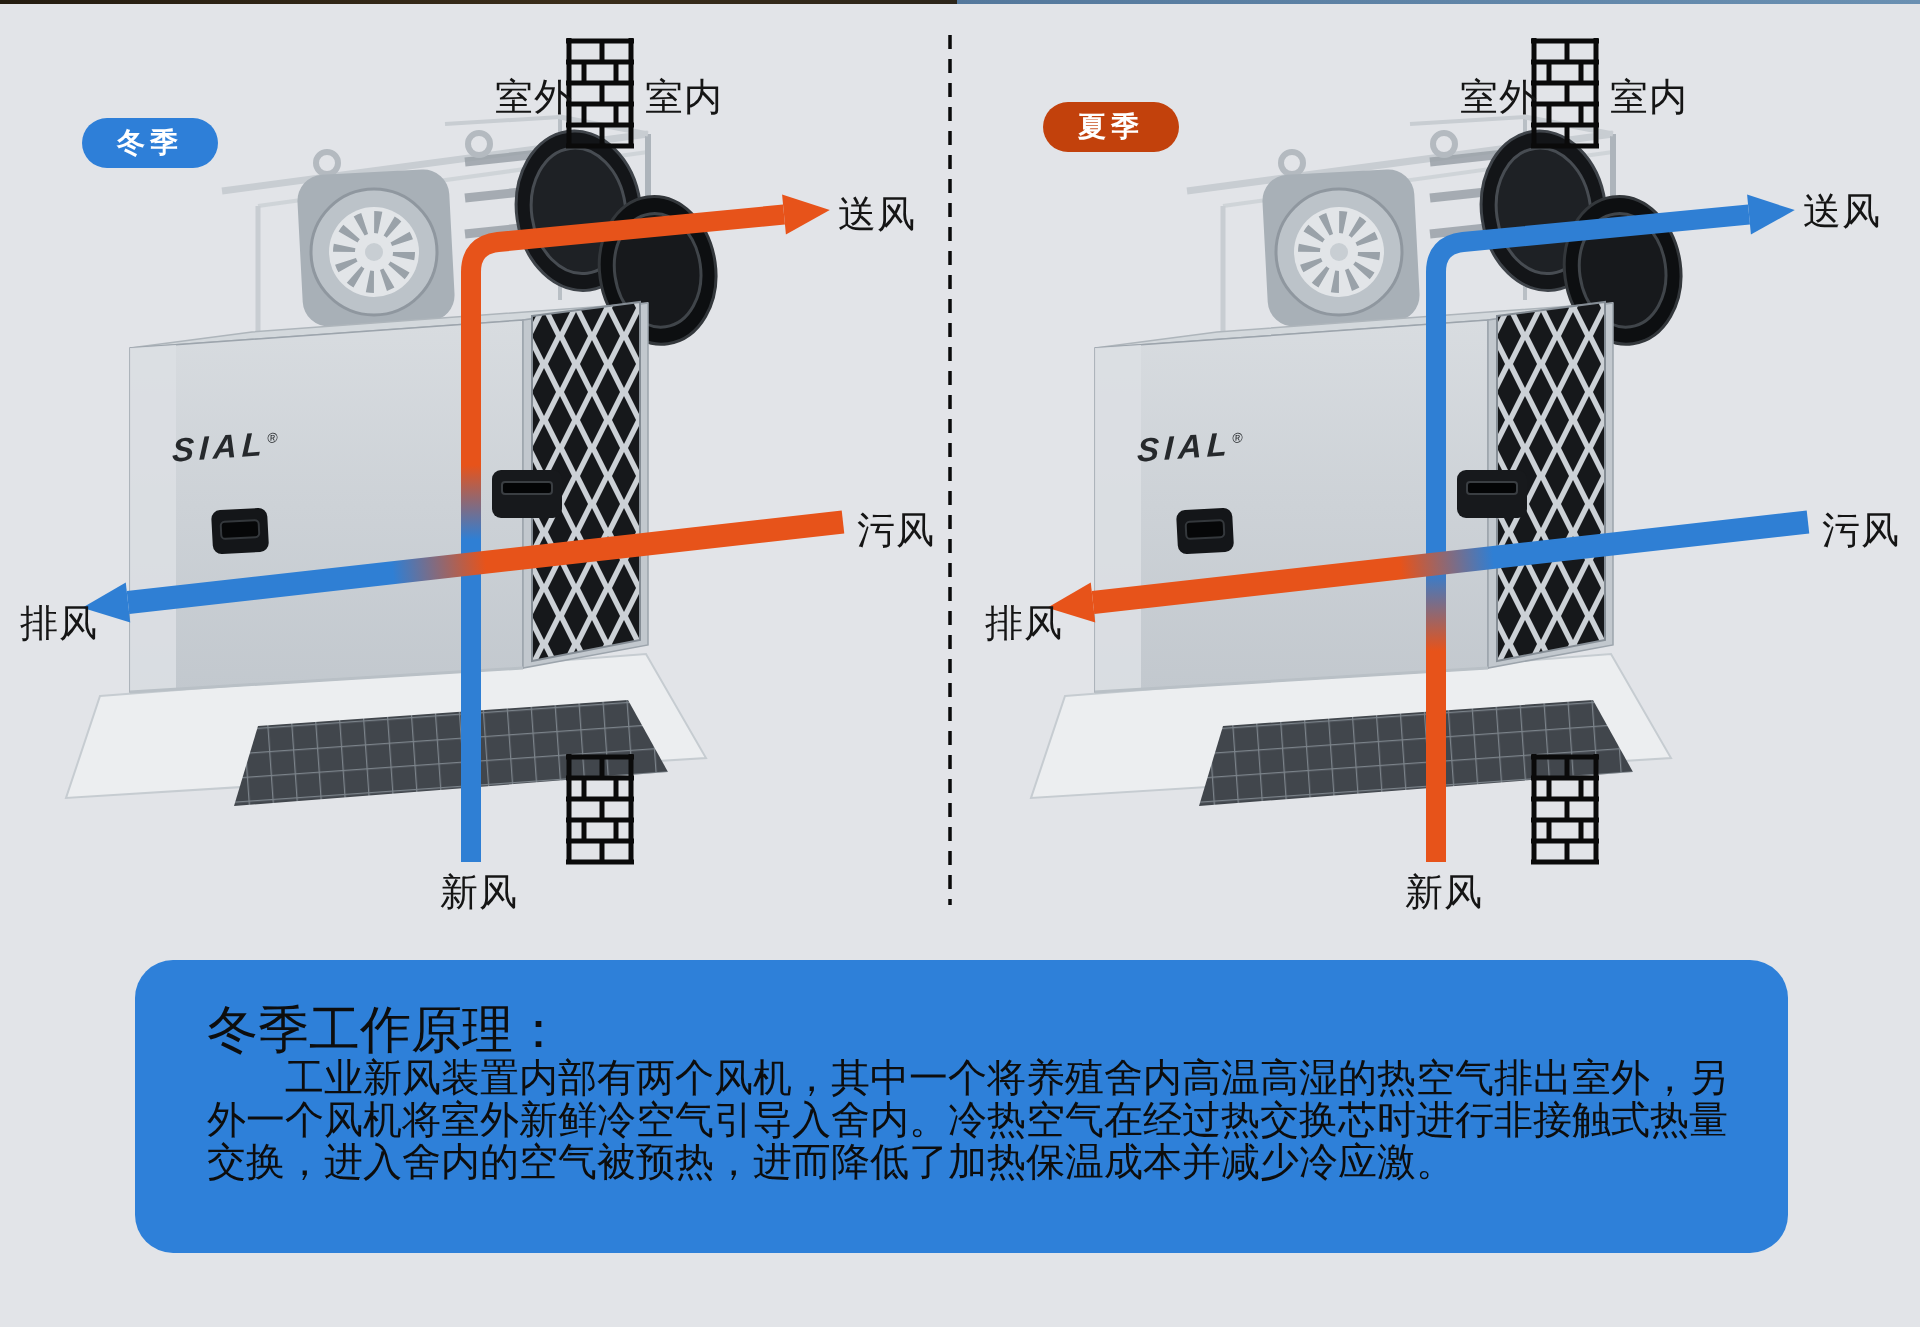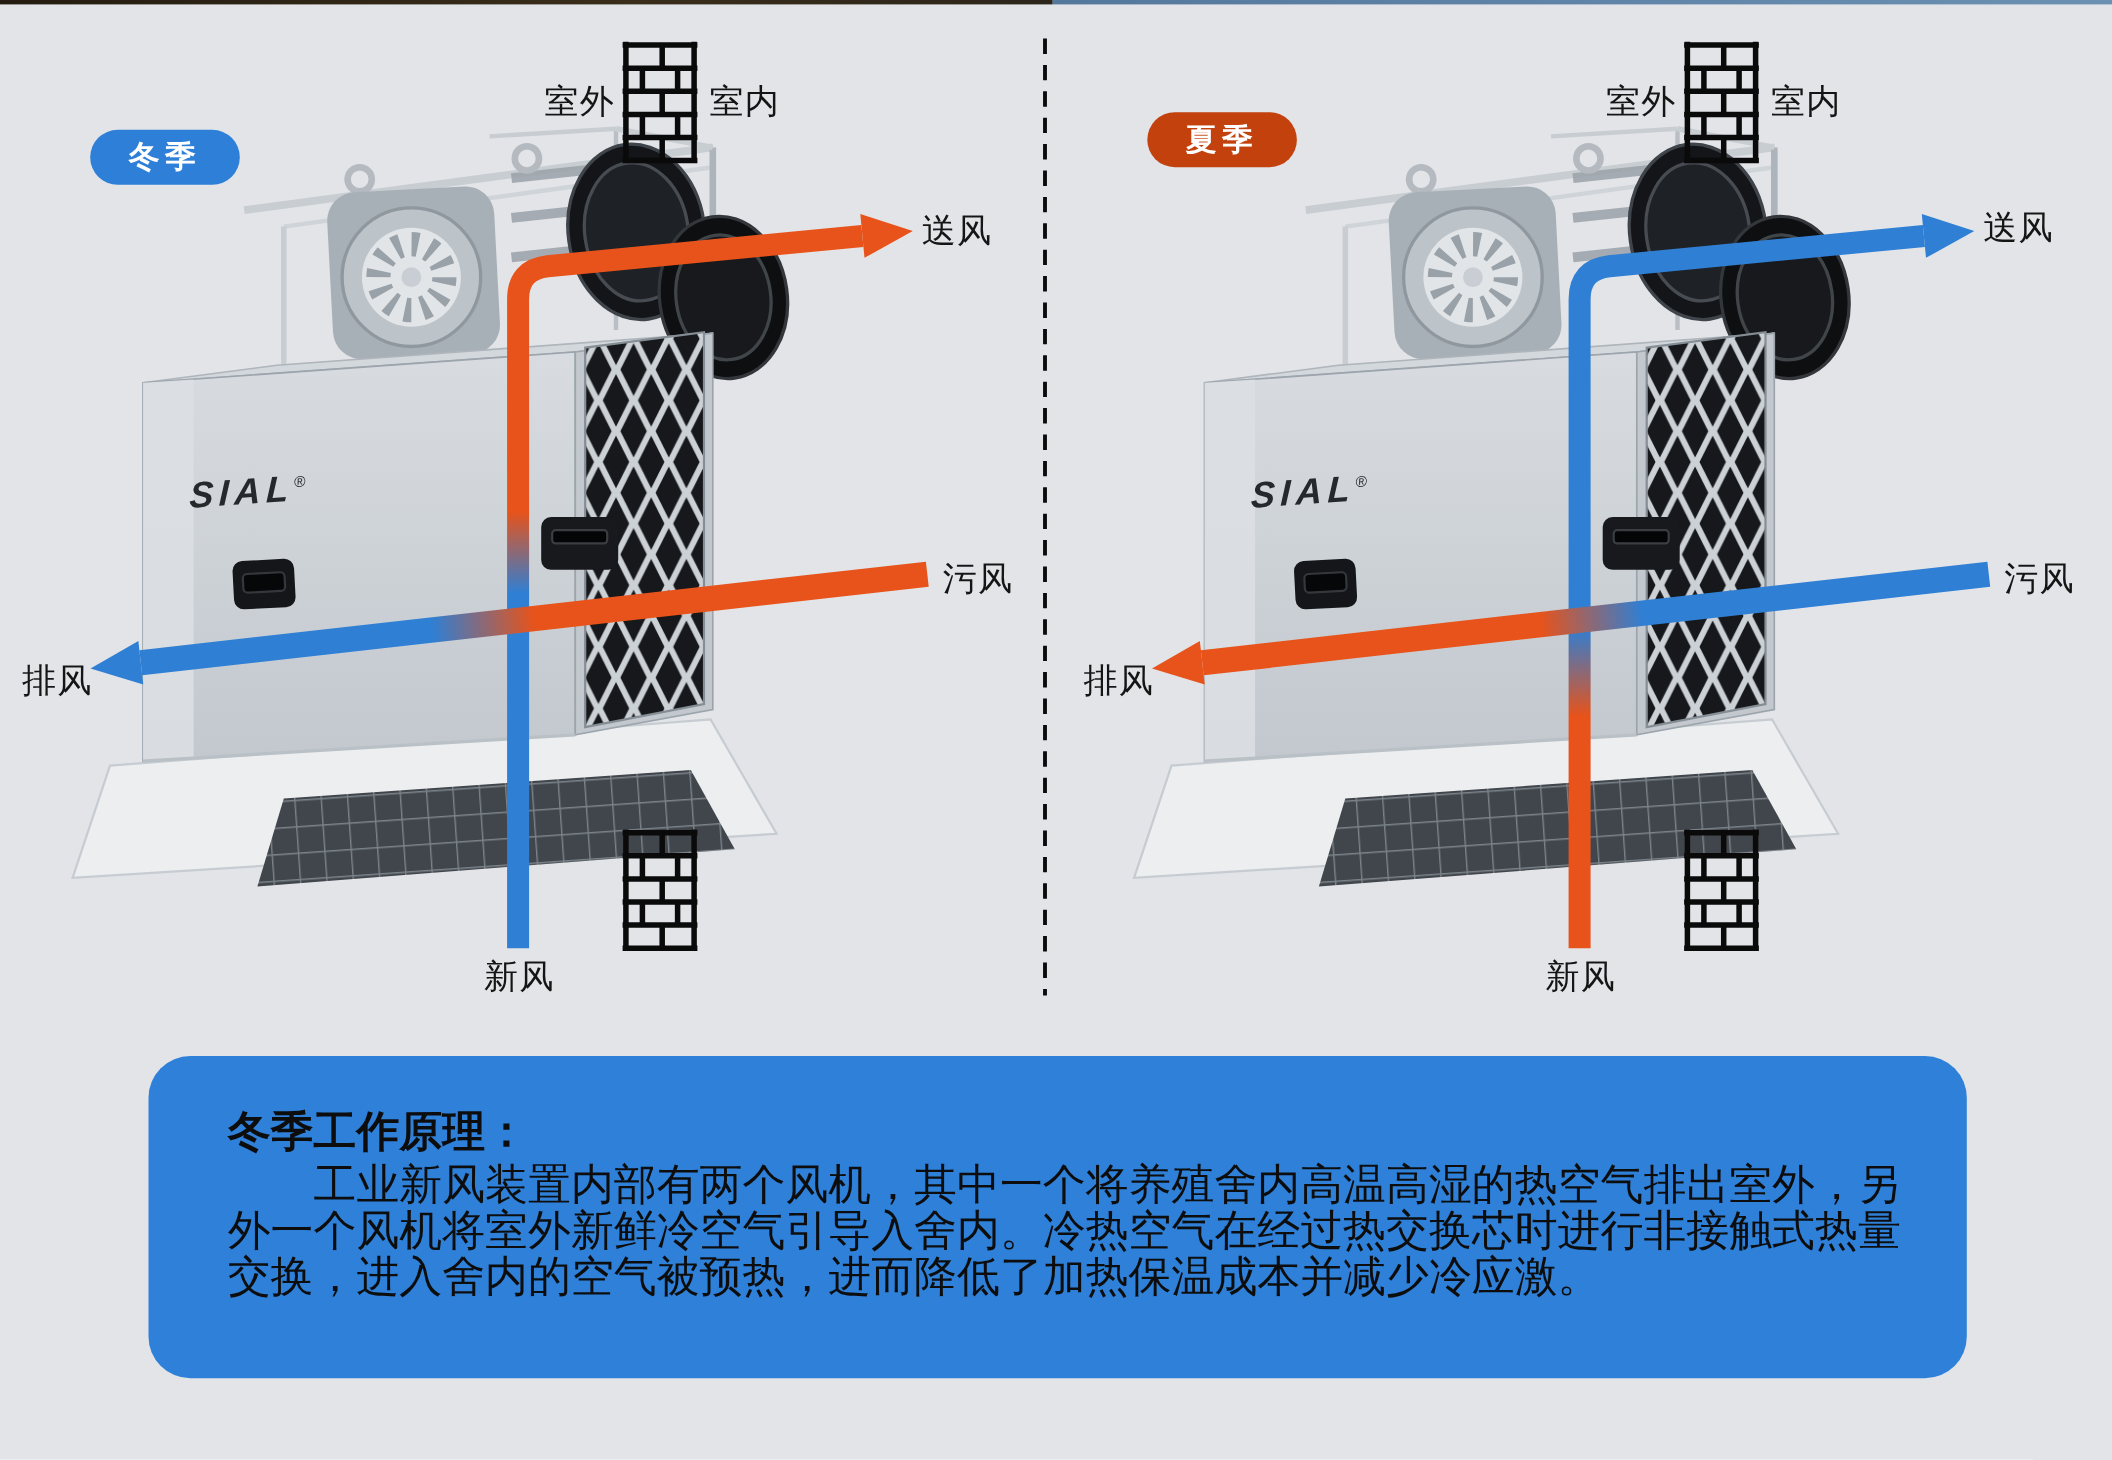--- a/index.html
+++ b/index.html
@@ -6,27 +6,27 @@
   body{font-family:"Liberation Sans","DejaVu Sans",sans-serif;}
   .canvas{position:relative;width:1920px;height:1327px;background:#e2e4e8;overflow:hidden;}
   .sliver{position:absolute;top:0;height:4px;}
   .sliver.left{left:0;width:957px;background:linear-gradient(90deg,#241c10,#3a2d1a 60%,#2c251a);}
   .sliver.right{left:957px;width:963px;background:linear-gradient(90deg,#54789c,#6a90b2);}
   svg.scene{position:absolute;left:0;top:0;}
   .badge{position:absolute;width:136px;height:50px;border-radius:25px;display:flex;align-items:center;justify-content:center;
          color:#ffffff;font-size:28px;font-weight:600;letter-spacing:5px;text-align:right;}
   .badge.winter{left:82px;top:118px;background:#2e7fd8;}
   .badge.summer{left:1043px;top:102px;background:#c2410c;}
-  .lbl{position:absolute;font-size:31px;font-weight:500;color:#151515;white-space:nowrap;letter-spacing:1px;}
+  .lbl{position:absolute;font-size:38px;font-weight:500;color:#151515;white-space:nowrap;letter-spacing:1px;}
   .brand{position:absolute;font-size:33px;font-weight:700;font-style:italic;letter-spacing:5px;color:#26292c;
          transform:rotate(-4deg) skewX(-6deg);}
   .brand sup{font-size:14px;font-weight:400;letter-spacing:0;}
   .info{position:absolute;left:135px;top:960px;width:1653px;height:293px;background:#2e80d9;border-radius:38px;
         box-sizing:border-box;padding:42px 60px 0 72px;color:#0d0d0d;}
-  .info .title{font-size:39px;font-weight:700;line-height:55px;margin:0;}
+  .info .title{font-size:51px;font-weight:400;line-height:55px;margin:0;}
   .info .body{font-size:39px;font-weight:500;line-height:42px;margin:0;text-indent:2em;width:1545px;}
 </style>
 </head>
 <body>
 
 <div class="canvas">
 
   <div class="sliver left"></div>
   <div class="sliver right"></div>
 

